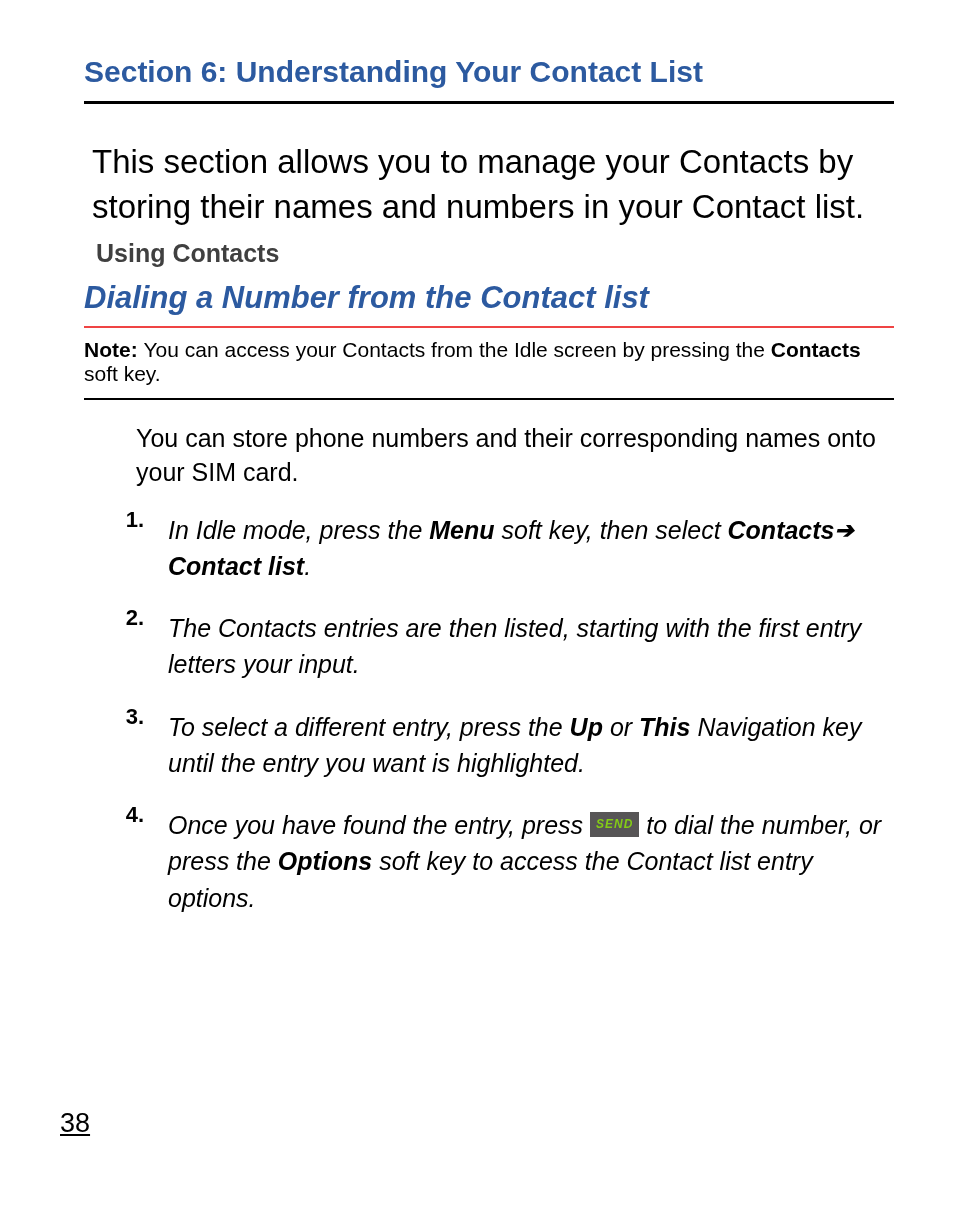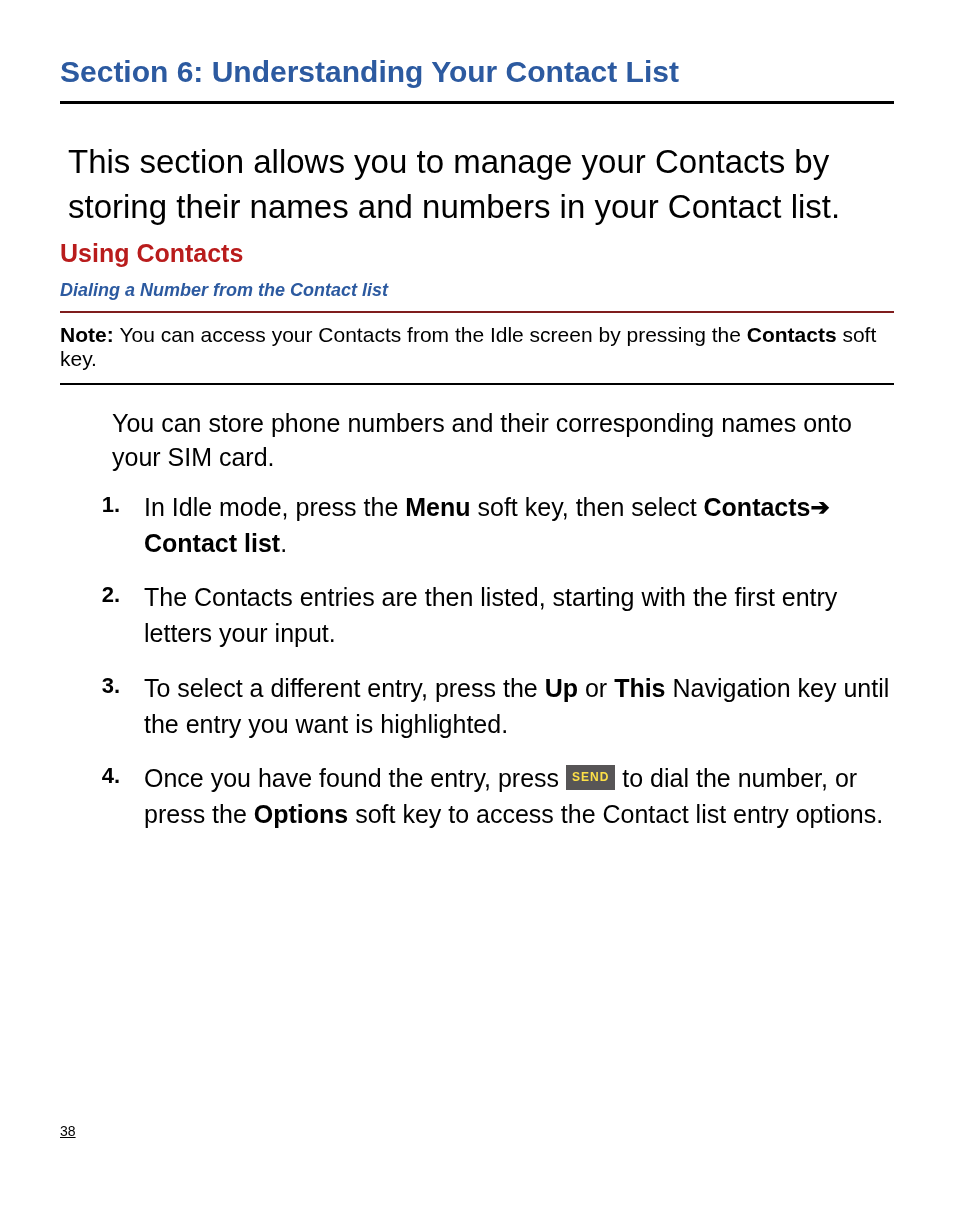--- a/index.html
+++ b/index.html
@@ -10,21 +10,21 @@
   body {
     width: 954px;
     height: 1209px;
     position: relative;
     font-family: Arial, Helvetica, sans-serif;
     color: #000;
   }
   .page {
     position: absolute;
     inset: 0;
-    padding: 55px 60px 0 60px;
+    padding: 55px 60px 0 84px;
     box-sizing: border-box;
   }
   .section-title {
     font-family: Arial, Helvetica, sans-serif;
     font-weight: 900;
     font-size: 30px;
     color: #2c5aa0;
     margin: 0 0 12px 0;
     letter-spacing: 0px;
   }
@@ -38,46 +38,46 @@
     font-stretch: condensed;
     font-size: 33px;
     line-height: 1.35;
     margin: 0 0 10px 0;
     padding-left: 8px;
   }
   .h2 {
     font-family: Arial, Helvetica, sans-serif;
     font-weight: 900;
     font-size: 25px;
-    color: #b91c1c;
-    margin: 0 0 6px 0;
+    color: #404040;
+    margin: 0 0 6px 12px;
   }
   .h3 {
     font-family: Arial, Helvetica, sans-serif;
     font-weight: bold;
     font-style: italic;
-    font-size: 18px;
+    font-size: 31px;
     color: #2c5aa0;
     margin: 12px 0 10px 0;
   }
   .body {
     font-family: "Helvetica Neue", Arial, sans-serif;
     font-size: 25px;
     line-height: 1.35;
     margin: 0 0 14px 0;
     padding-left: 8px;
   }
   .arrow {
     font-weight: bold;
     font-size: 23px;
     display: inline-block;
     transform: translateY(-1px);
   }
   .note-block {
-    border-top: 2px solid #7f1d1d;
+    border-top: 2px solid #ef4444;
     border-bottom: 2px solid #000;
     padding: 10px 0 12px 0;
     margin: 10px 0 22px 0;
   }
   .note-text {
     font-family: "Helvetica Neue", Arial, sans-serif;
     font-size: 21px;
     margin: 0;
   }
   .note-label {
@@ -104,42 +104,43 @@
     box-sizing: content-box;
     line-height: 1.45;
   }
   .step-body {
     font-family: "Helvetica Neue", Arial, sans-serif;
     font-size: 25px;
     line-height: 1.45;
     flex: 1;
   }
   .step-body p {
-    margin: 0 0 14px 0;
+    margin: 8px 0 14px 0;
+    font-style: italic;
   }
   .step-body p:last-child { margin-bottom: 0; }
   b { font-weight: bold; }
   .send-key {
     display: inline-block;
     background: #575556;
-    color: #fde047;
+    color: #84cc16;
     font-family: Arial, Helvetica, sans-serif;
     font-weight: bold;
     font-size: 12px;
     letter-spacing: 1px;
     padding: 4px 6px 3px 6px;
     vertical-align: middle;
     transform: translateY(-3px);
   }
   .page-number {
     position: absolute;
     left: 60px;
     bottom: 70px;
     font-family: "Helvetica Neue", Arial, sans-serif;
-    font-size: 14px;
+    font-size: 27px;
     text-decoration: underline;
   }
 </style>
 </head>
 <body>
 
 <div class="page">
 
   <h1 class="section-title">Section 6: Understanding Your Contact List</h1>
   <hr class="title-rule">

